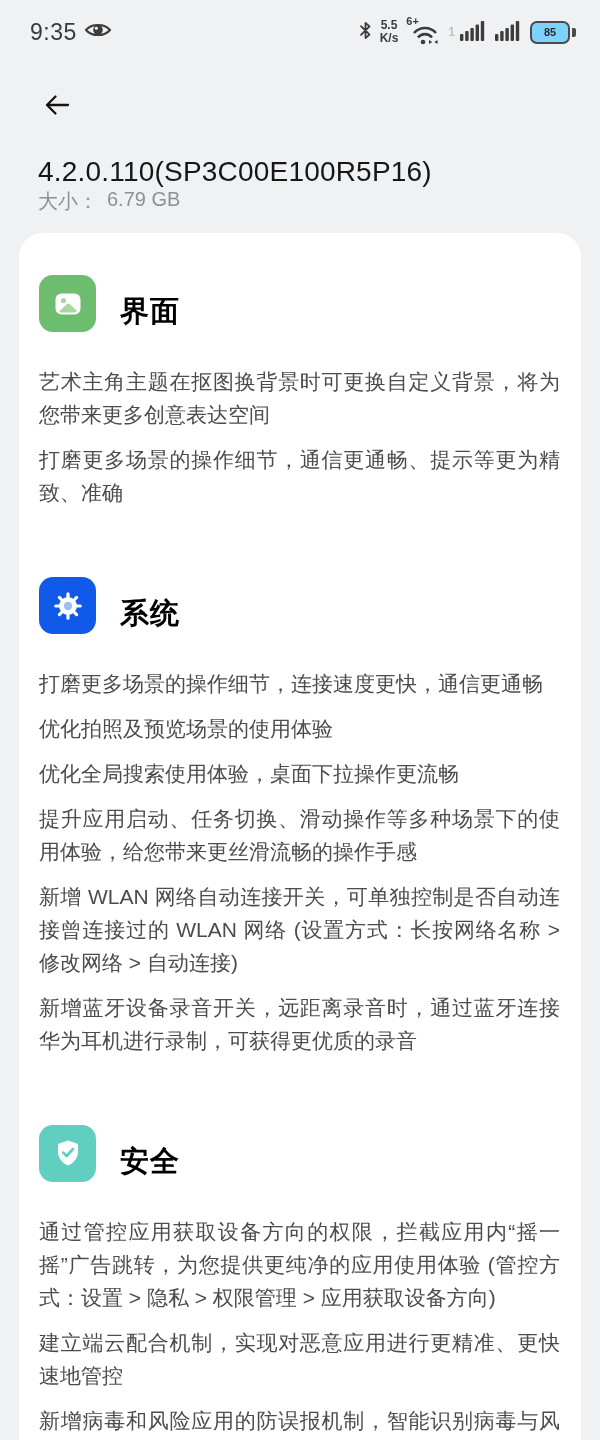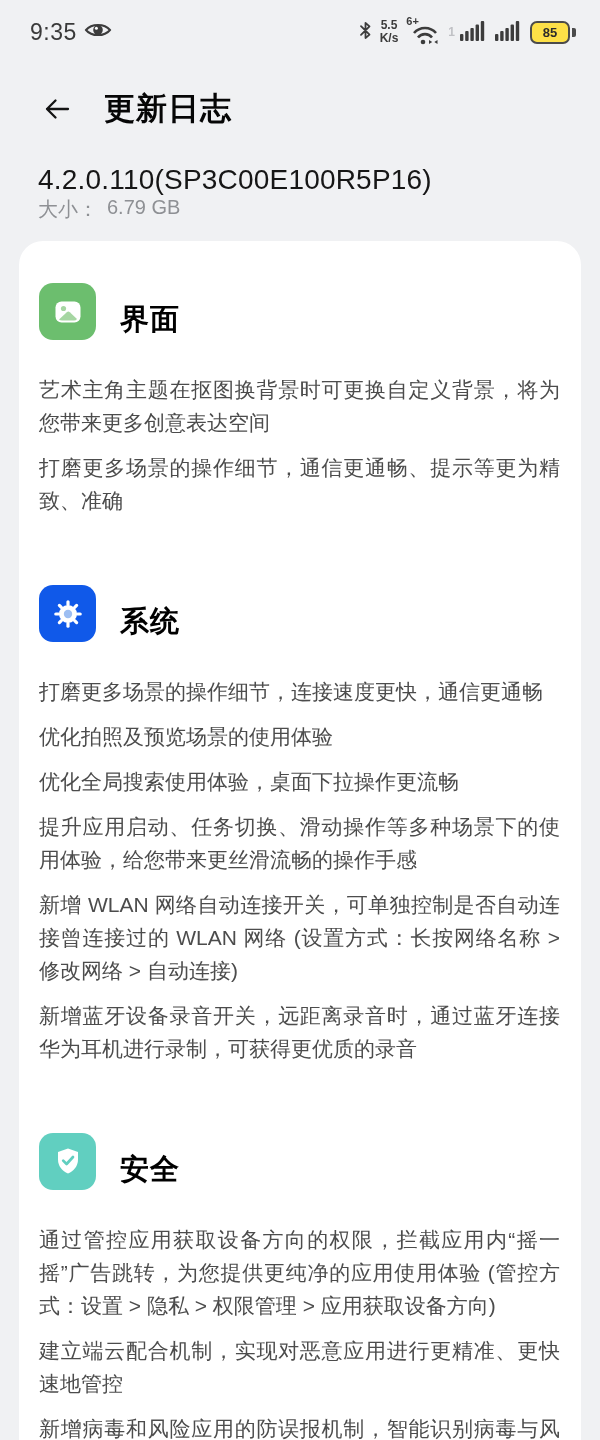--- a/index.html
+++ b/index.html
@@ -23,22 +23,22 @@
   .sb-time { font-size:23px; font-weight:500; color:#3a3a3a; letter-spacing:.5px; }
   .sb-right { display:flex; align-items:center; gap:8px; }
   .sb-speed { display:flex; flex-direction:column; align-items:center; line-height:1.05;
               font-size:12px; font-weight:700; color:#3c3c3c; }
   .wifi-wrap { position:relative; width:34px; height:30px; }
   .wifi-label { position:absolute; left:0; top:-2px; font-size:11px; font-weight:700; color:#3c3c3c; }
   .sim-indicator { font-size:12px; color:#c0c1c5; font-weight:600; margin-right:-3px; }
   .battery { display:flex; align-items:center; }
   .battery-body {
     min-width:40px; height:23px; border:2px solid #4b4b4b; border-radius:7px;
-    background:#fde047; display:flex; align-items:center; justify-content:center;
-    font-size:13px; font-weight:600; color:#2b2b2b; padding:0 4px;
+    background:#7dd3fc; display:flex; align-items:center; justify-content:center;
+    font-size:11px; font-weight:600; color:#2b2b2b; padding:0 4px;
   }
   .battery-nub { width:4px; height:9px; background:#4b4b4b; border-radius:0 2px 2px 0; margin-left:2px; }
 
   
   .header { display:flex; align-items:center; gap:30px; padding:30px 40px 0; }
   .back-btn { width:34px; height:34px; display:flex; align-items:center; justify-content:center; cursor:pointer; }
   .page-title { font-size:31px; font-weight:600; color:#060606; letter-spacing:1px; }
 
   
   .version-block { padding:0 38px; margin-top:34px; }
@@ -130,21 +130,20 @@
       </span>
     </div>
   </div>
 
   <div class="header">
     <span class="back-btn">
       <svg width="32" height="32" viewBox="0 0 32 32">
         <path d="M27 16 H6 M14.5 7.5 L6 16 L14.5 24.5" fill="none" stroke="#141414" stroke-width="2.3" stroke-linecap="round" stroke-linejoin="round"></path>
       </svg>
     </span>
-    <h1 class="page-title">更新日志</h1>
   </div>
 
   <div class="version-block">
     <div class="version-number">4.2.0.110(SP3C00E100R5P16)</div>
     <div class="size-line">
       <span>大小：</span>
       <span>6.79 GB</span>
     </div>
   </div>
 

